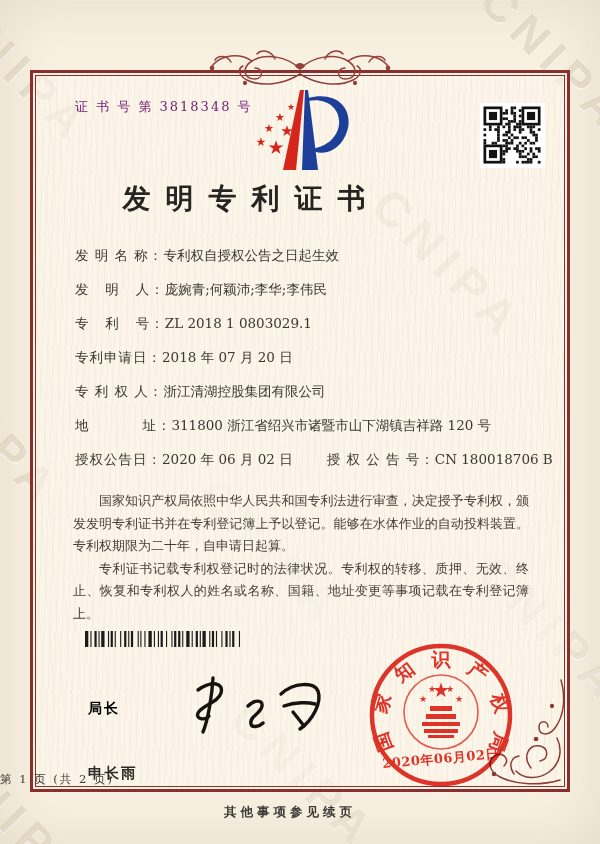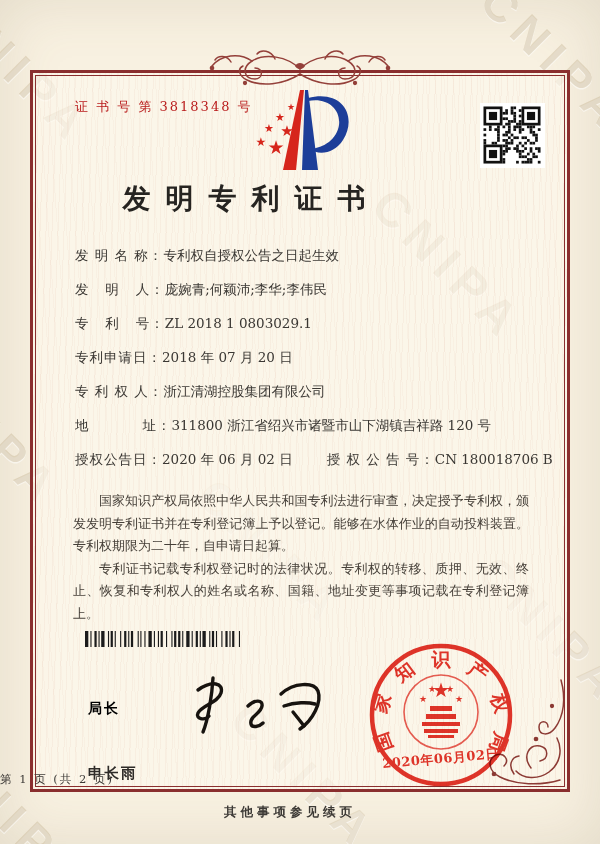--- a/index.html
+++ b/index.html
@@ -26,21 +26,21 @@
     background:
       repeating-linear-gradient(92deg, rgba(219,164,143,.10) 0 1px, transparent 1px 6px),
       repeating-linear-gradient(86deg, rgba(219,164,143,.07) 0 1px, transparent 1px 9px),
       rgba(253,249,238,.62);
   }
   .cert-inner{position:absolute;inset:2px;border:1px solid #8a2e2e;}
   .orn-top{position:absolute;left:203px;top:42px;width:194px;height:56px;z-index:3;}
   .orn-corner{position:absolute;left:468px;top:676px;width:100px;height:112px;z-index:2;}
   
   .abs{position:absolute;z-index:4;}
-  .cert-no{left:75px;top:98px;font-size:13px;letter-spacing:2px;color:#b91c1c;}
+  .cert-no{left:75px;top:98px;font-size:13px;letter-spacing:2px;color:#701a75;}
   .logo{left:246px;top:84px;width:110px;height:88px;}
   .qr{left:480px;top:103px;width:65px;height:65px;}
   .title{
     left:0;top:180px;width:488px;text-align:center;
     font-size:28px;font-weight:bold;color:#262421;
     letter-spacing:15px;text-indent:15px;
   }
   .fields{left:75px;top:247px;width:455px;}
   .frow{display:flex;align-items:baseline;height:34px;font-size:13.5px;color:#3a3733;}
   .flabel{white-space:pre;letter-spacing:1px;}

